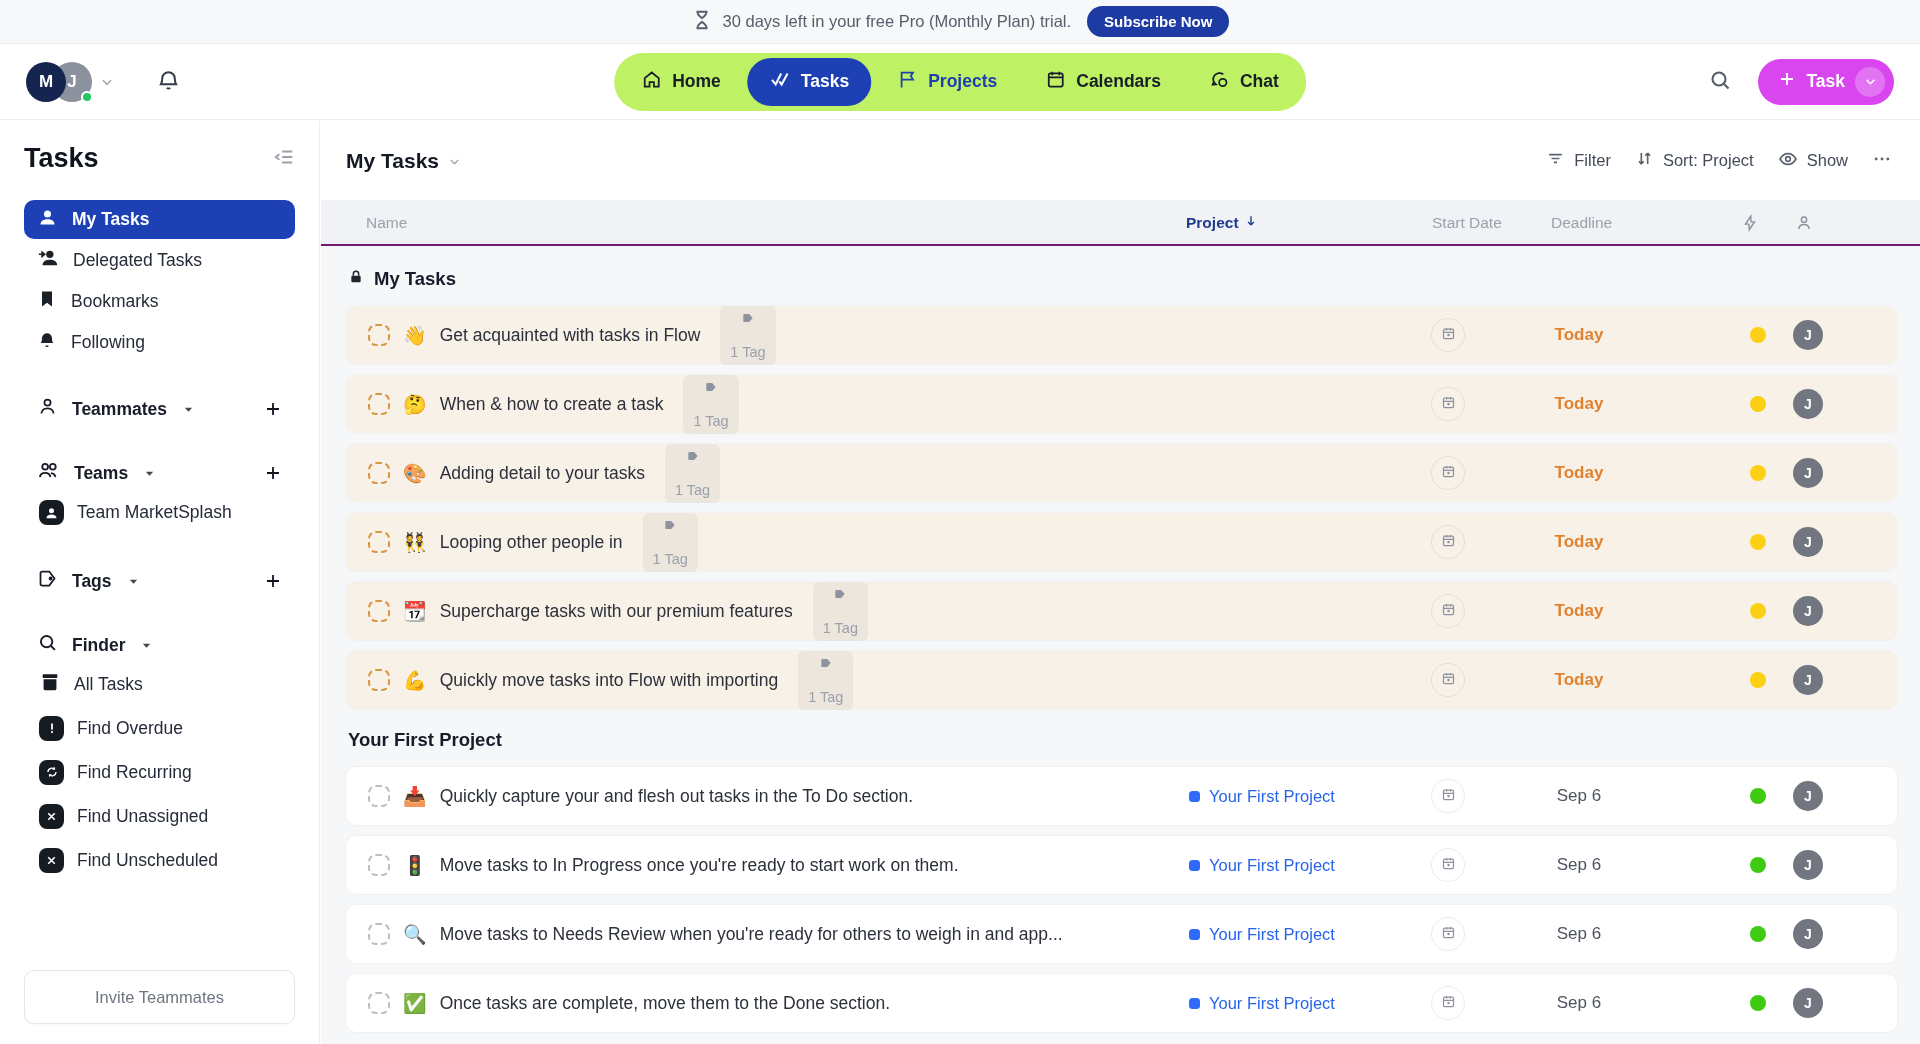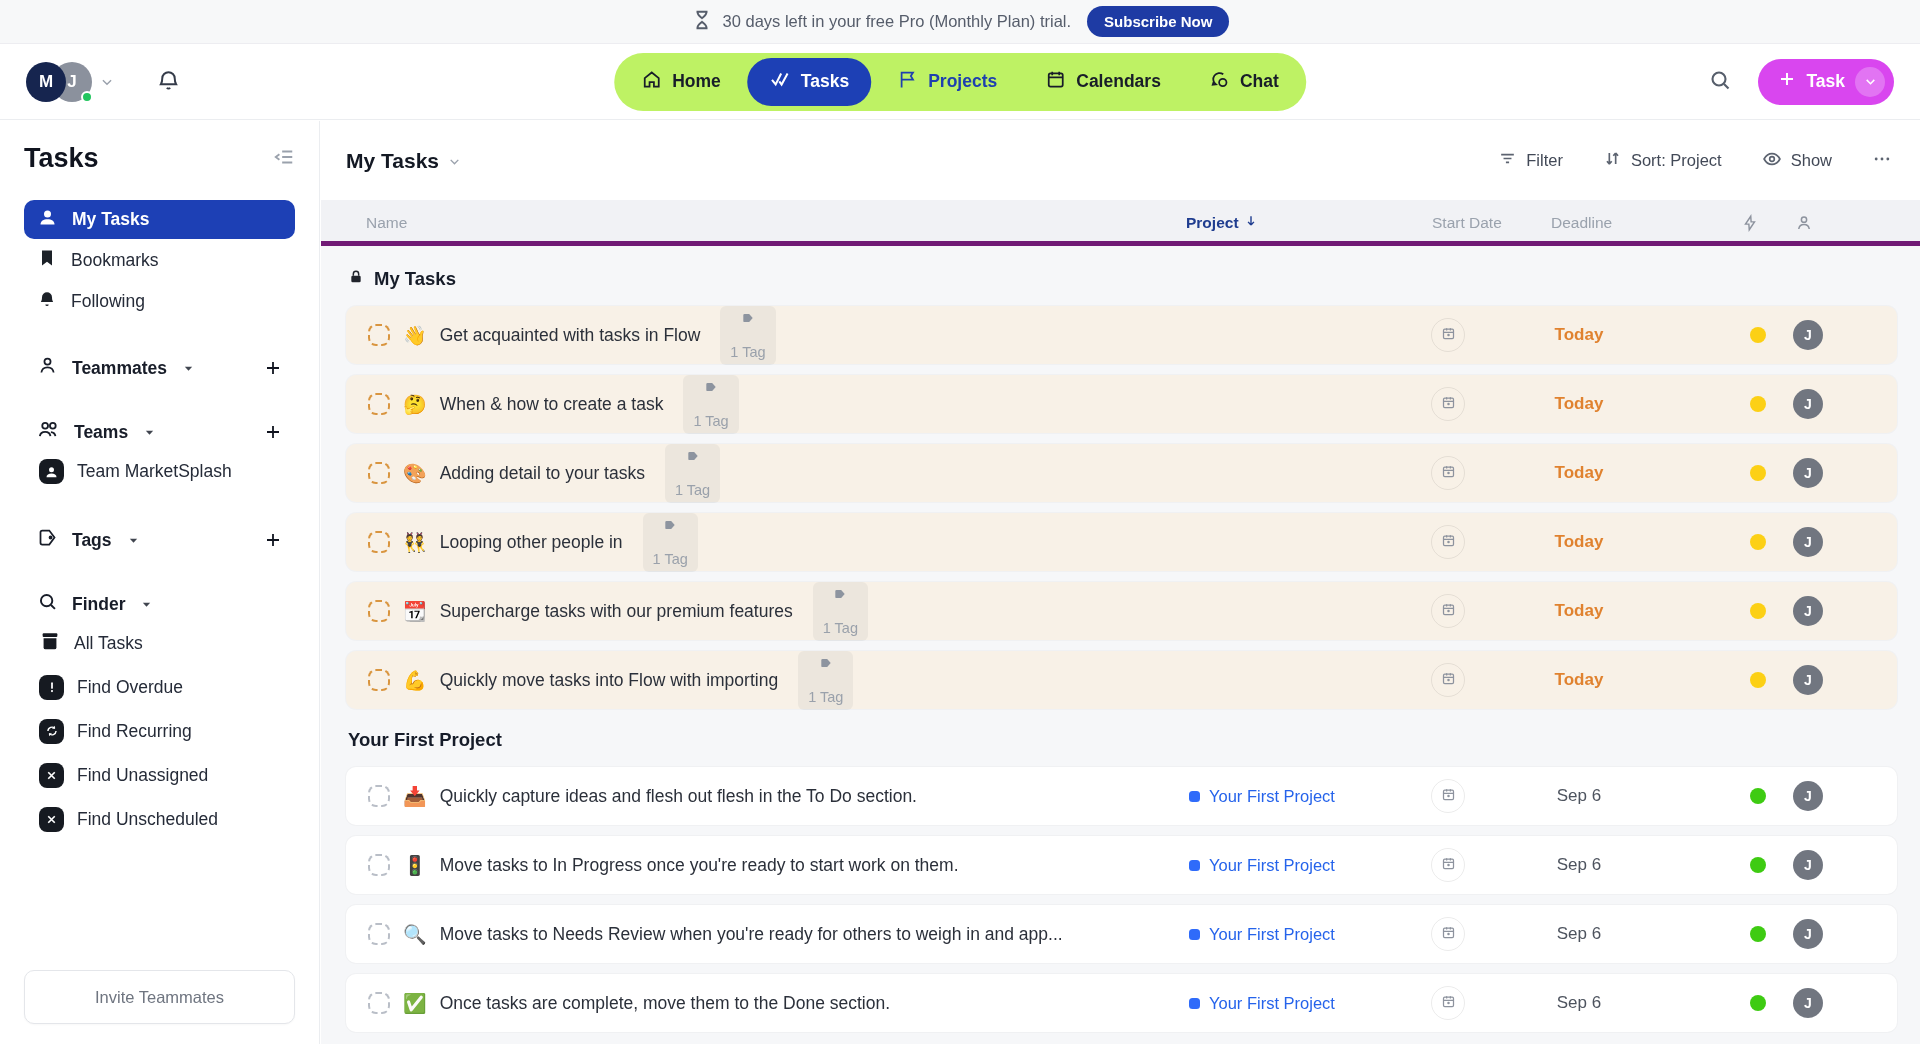--- a/index.html
+++ b/index.html
@@ -64,26 +64,26 @@
          display:flex; align-items:center; justify-content:center; flex:none; }
   .invite-btn { position:absolute; left:24px; right:24px; bottom:20px; height:54px; background:#fff;
                 border:1px solid #e4e6ea; border-radius:10px; color:#6f7580; font-size:16.5px;
                 font-weight:500; cursor:pointer; box-shadow:0 1px 2px rgba(0,0,0,.03); font-family:inherit; }
 
   
   .main { position:absolute; top:121px; left:321px; right:0; bottom:0; background:#fff; }
   .main-toolbar { height:79px; display:flex; align-items:center; padding:0 28px 0 25px; }
   .view-title { display:flex; align-items:center; gap:9px; font-size:21px; font-weight:700; color:#141924; cursor:pointer; }
   .view-title .ic { color:#9aa1ac; }
-  .tb-right { margin-left:auto; display:flex; align-items:center; gap:40px; }
+  .tb-right { margin-left:auto; display:flex; align-items:center; gap:24px; }
   .tb-btn { display:flex; align-items:center; gap:9px; font-size:16.5px; font-weight:500; color:#424957;
             background:none; border:none; cursor:pointer; font-family:inherit; }
   .tb-btn .ic { color:#5c6370; }
 
-  .table-head { height:46px; background:#f1f2f5; border-bottom:5px solid #701a75; position:relative;
+  .table-head { height:46px; background:#f1f2f5; border-bottom:2px solid #701a75; position:relative;
                 font-size:15.5px; color:#9aa2ad; }
   .th { position:absolute; top:0; height:46px; display:flex; align-items:center; }
   .th-name { left:45px; }
   .th-project { left:865px; color:#1f3d8f; font-weight:700; gap:5px; cursor:pointer; }
   .th-start { left:1111px; }
   .th-deadline { left:1230px; }
   .th-bolt { left:1420px; color:#8d939e; }
   .th-person { left:1474px; color:#8d939e; }
 
   .list-area { position:absolute; top:125px; left:0; right:0; bottom:0; background:#f6f7f9;
@@ -247,20 +247,30 @@
       <span class="ic">
         <svg width="21" height="21" viewBox="0 0 24 24" fill="currentColor">
             <circle cx="12" cy="8" r="4"></circle>
             <path d="M4 20c0-4 3.5-6 8-6s8 2 8 6z"></path>
           </svg>
       </span>
       <span>My Tasks</span>
     </div>
     <div class="sb-item">
       <span class="ic">
+        <svg width="22" height="22" viewBox="0 0 24 24" fill="currentColor">
+            <circle cx="14" cy="8" r="4"></circle>
+            <path d="M6 20c0-4 3.5-6 8-6s8 2 8 6z"></path>
+            <path d="M2 8h6M5.5 5.5 8.5 8l-3 2.5z" stroke="currentColor" stroke-width="1.6"></path>
+          </svg>
+      </span>
+      <span>Delegated Tasks</span>
+    </div>
+    <div class="sb-item">
+      <span class="ic">
         <svg width="20" height="20" viewBox="0 0 24 24" fill="currentColor">
             <path d="M6 3h12v18l-6-4.5L6 21z"></path>
           </svg>
       </span>
       <span>Bookmarks</span>
     </div>
     <div class="sb-item">
       <span class="ic">
         <svg width="20" height="20" viewBox="0 0 24 24" fill="currentColor">
             <path d="M6 10a6 6 0 1 1 12 0c0 3 .7 4.5 1.3 5.5H4.7C5.3 14.5 6 13 6 10z"></path>
@@ -670,21 +680,21 @@
 
   <div class="group-head">
 
     <span>Your First Project</span>
   </div>
 
   <div class="task-row white">
     <div class="row-left">
       <span class="chk"></span>
       <span class="task-emoji">📥</span>
-      <span class="task-title">Quickly capture ideas and flesh out flesh in the To Do section.</span>
+      <span class="task-title">Quickly capture your and flesh out tasks in the To Do section.</span>
 
     </div>
     <div class="cell-project">
       <span class="proj-dot"></span>
       <span class="proj-name">Your First Project</span>
     </div>
     <button class="cell-start">
       <span class="ic">
         <svg width="15" height="15" viewBox="0 0 24 24" fill="none" stroke="currentColor" stroke-width="2">
               <rect x="4" y="5" width="16" height="15" rx="2"></rect>

